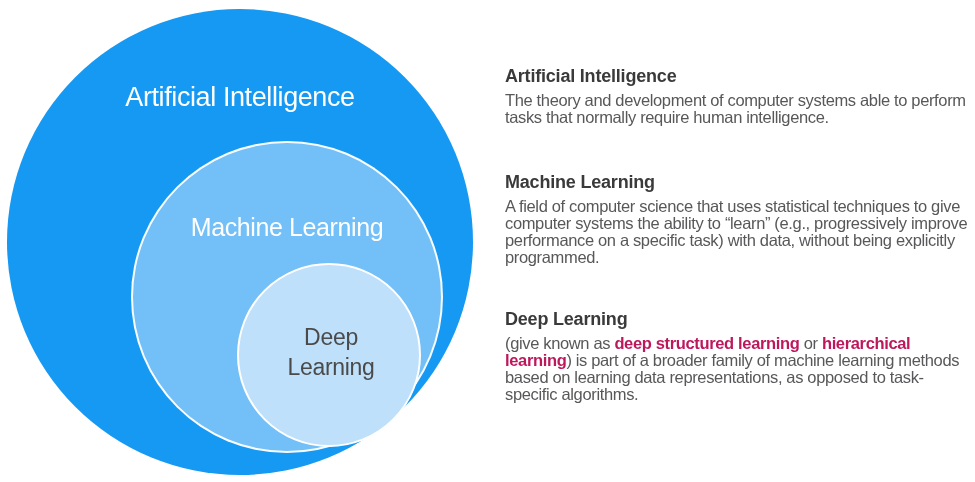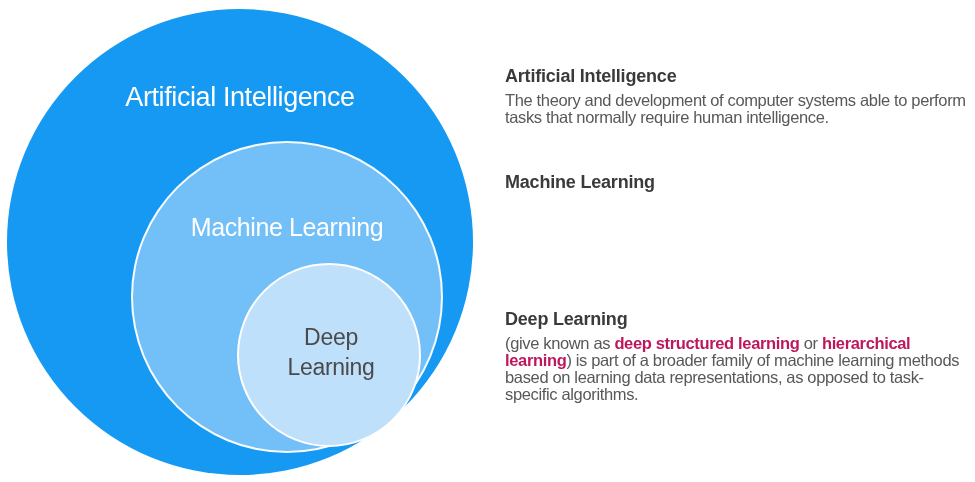--- a/index.html
+++ b/index.html
@@ -97,20 +97,21 @@
 
   <div class="defs">
 
     <div class="def-section def-ai">
       <div class="def-term">Artificial Intelligence</div>
       <div class="def-body">The theory and development of computer systems able to perform tasks that normally require human intelligence.</div>
     </div>
 
     <div class="def-section def-ml">
       <div class="def-term">Machine Learning</div>
+      <div class="def-body">A field of computer science that uses statistical techniques to give computer systems the ability to “learn” (e.g., progressively improve performance on a specific task) with data, without being explicitly programmed.</div>
     </div>
 
     <div class="def-section def-dl">
       <div class="def-term">Deep Learning</div>
       <div class="def-body"><span>(give known as </span><strong>deep structured learning</strong><span> or </span><strong>hierarchical learning</strong><span>) is part of a broader family of machine learning methods based on learning data representations, as opposed to task-specific algorithms.</span></div>
     </div>
 
   </div>
 </div>
 

